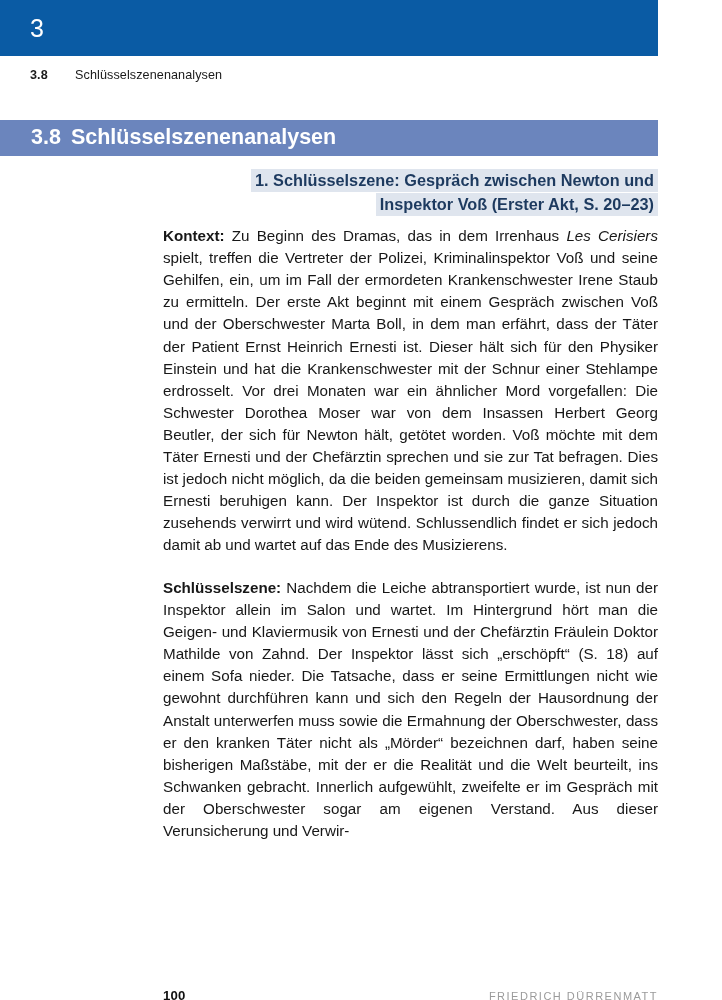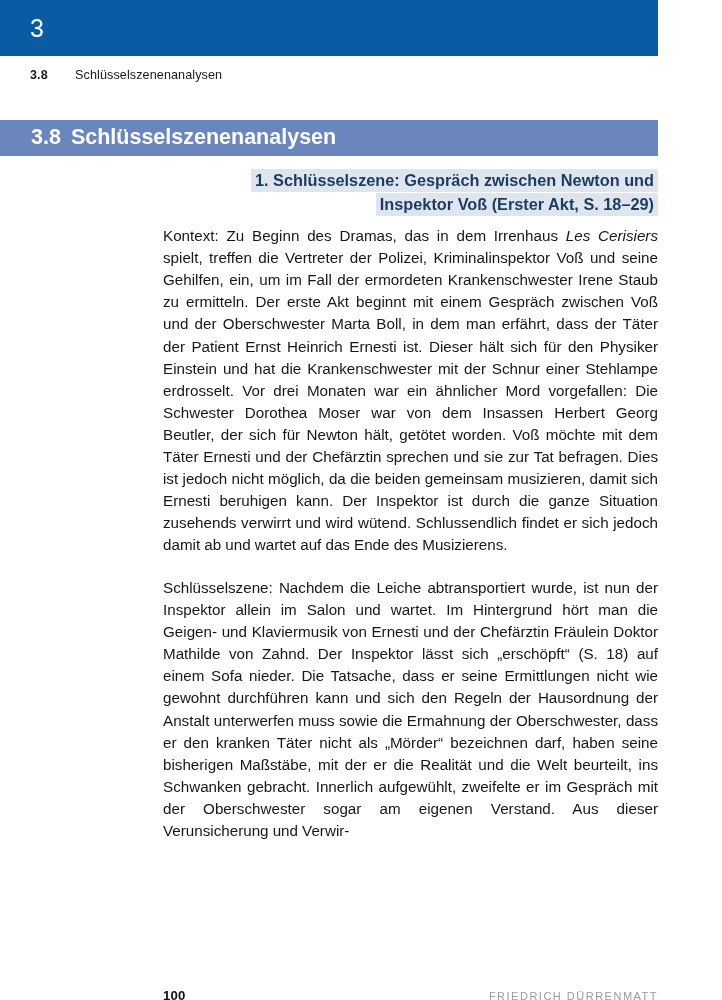--- a/index.html
+++ b/index.html
@@ -122,21 +122,21 @@
     text-align: justify;
     margin: 0;
     color: #171717;
     hyphens: none;
     word-spacing: -0.1px;
   }
   .body-para + .body-para {
     margin-top: 21px;
   }
   .body-para b {
-    font-weight: 400;
+    font-weight: 700;
   }
   .body-para i {
   }
 
   
   #footer {
     position: absolute;
     left: 163px;
     top: 988px;
     width: 495px;
@@ -170,21 +170,21 @@
   <span id="running-head-label">Schlüsselszenenanalysen</span>
 </div>
 
 <div id="section-bar">
   <span id="section-number">3.8</span>
   <span id="section-title">Schlüsselszenenanalysen</span>
 </div>
 
 <div id="content">
 
-  <h2 id="scene-heading"><span class="hl">1. Schlüsselszene: Gespräch zwischen Newton und</span><br><span class="hl">Inspektor Voß (Erster Akt, S. 18–29)</span></h2>
+  <h2 id="scene-heading"><span class="hl">1. Schlüsselszene: Gespräch zwischen Newton und</span><br><span class="hl">Inspektor Voß (Erster Akt, S. 20–23)</span></h2>
 
   <p class="body-para"><b>Kontext:</b><span> Zu Beginn des Dramas, das in dem Irrenhaus </span><i>Les Cerisiers</i><span> spielt, treffen die Vertreter der Polizei, Kriminalinspektor Voß und seine Gehilfen, ein, um im Fall der ermordeten Krankenschwester Irene Staub zu ermitteln. Der erste Akt beginnt mit einem Gespräch zwischen Voß und der Oberschwester Marta Boll, in dem man erfährt, dass der Täter der Patient Ernst Heinrich Ernesti ist. Dieser hält sich für den Physiker Einstein und hat die Krankenschwester mit der Schnur einer Stehlampe erdrosselt. Vor drei Monaten war ein ähnlicher Mord vorgefallen: Die Schwester Dorothea Moser war von dem Insassen Herbert Georg Beutler, der sich für Newton hält, getötet worden. Voß möchte mit dem Täter Ernesti und der Chefärztin sprechen und sie zur Tat befragen. Dies ist jedoch nicht möglich, da die beiden gemeinsam musizieren, damit sich Ernesti beruhigen kann. Der Inspektor ist durch die ganze Situation zusehends verwirrt und wird wütend. Schlussendlich findet er sich jedoch damit ab und wartet auf das Ende des Musizierens.</span></p>
 
   <p class="body-para"><b>Schlüsselszene:</b><span> Nachdem die Leiche abtransportiert wurde, ist nun der Inspektor allein im Salon und wartet. Im Hintergrund hört man die Geigen- und Klaviermusik von Ernesti und der Chefärztin Fräulein Doktor Mathilde von Zahnd. Der Inspektor lässt sich „erschöpft“ (S. 18) auf einem Sofa nieder. Die Tatsache, dass er seine Ermittlungen nicht wie gewohnt durchführen kann und sich den Regeln der Hausordnung der Anstalt unterwerfen muss sowie die Ermahnung der Oberschwester, dass er den kranken Täter nicht als „Mörder“ bezeichnen darf, haben seine bisherigen Maßstäbe, mit der er die Realität und die Welt beurteilt, ins Schwanken gebracht. Innerlich aufgewühlt, zweifelte er im Gespräch mit der Oberschwester sogar am eigenen Verstand. Aus dieser Verunsicherung und Verwir-</span></p>
 
 </div>
 
 <div id="footer">
   <span id="page-number">100</span>
   <span id="footer-title">FRIEDRICH DÜRRENMATT</span>

